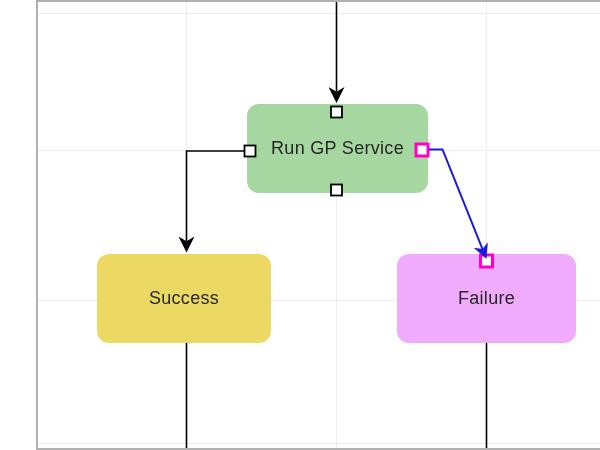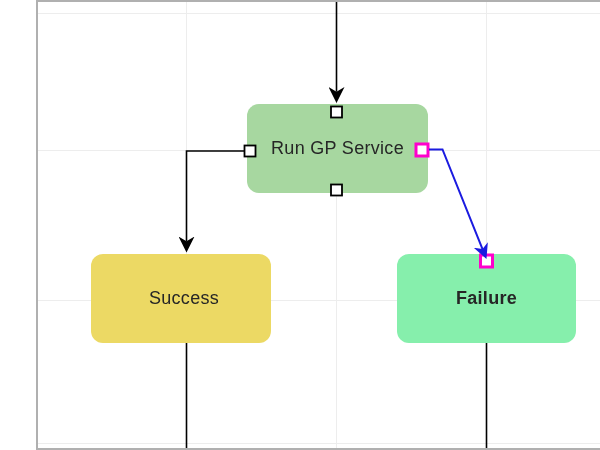--- a/index.html
+++ b/index.html
@@ -13,21 +13,21 @@
   .gridline-h{position:absolute;left:0;right:0;height:1px;}
   .gv-1{left:150px;} .gv-2{left:300px;} .gv-3{left:450px;}
   .gh-1{top:13px;} .gh-2{top:150px;} .gh-3{top:300px;} .gh-4{top:443px;}
   .node{
     position:absolute;
     border-radius:12px;
     display:flex;align-items:center;justify-content:center;
     font-size:18px;letter-spacing:0.3px;
   }
   .node-run{left:211px;top:104px;width:181px;height:89px;}
-  .node-success{left:55px;top:254px;width:174px;height:89px;padding-left:6px;}
+  .node-success{left:61px;top:254px;width:174px;height:89px;}
   .node-failure{left:361px;top:254px;width:179px;height:89px;}
   .node-label{white-space:nowrap;}
   svg.connector-layer{position:absolute;left:0;top:0;}
   .frame{position:absolute;inset:0;border:2px solid;pointer-events:none;}
 </style>
 </head>
 <body>
 
 <div class="canvas" style="background-color: rgb(255, 255, 255); margin-left: 36px;">
 
@@ -38,21 +38,21 @@
   <div class="gridline-h gh-2" style="background-color: rgb(237, 237, 237);"></div>
   <div class="gridline-h gh-3" style="background-color: rgb(237, 237, 237);"></div>
   <div class="gridline-h gh-4" style="background-color: rgb(237, 237, 237);"></div>
 
   <div class="node node-run" style="background-color: rgb(167, 215, 160); color: rgb(38, 38, 38);">
     <span class="node-label">Run GP Service</span>
   </div>
   <div class="node node-success" style="background-color: rgb(236, 217, 100); color: rgb(38, 38, 38);">
     <span class="node-label">Success</span>
   </div>
-  <div class="node node-failure" style="background-color: #86efac; color: rgb(38, 38, 38); font-weight: bold;">
+  <div class="node node-failure" style="background-color: #f0abfc; color: rgb(38, 38, 38);">
     <span class="node-label">Failure</span>
   </div>
 
   <svg class="connector-layer" width="600" height="450" viewBox="0 0 600 450">
     <defs>
       <marker id="arrow-black" viewBox="0 0 12 12" refX="3.5" refY="6" markerWidth="16" markerHeight="16" orient="auto" markerUnits="userSpaceOnUse">
         <path d="M0,0 L12,6 L0,12 L3.5,6 Z" fill="#000000"></path>
       </marker>
       <marker id="arrow-blue" viewBox="0 0 12 12" refX="3.5" refY="6" markerWidth="15" markerHeight="15" orient="auto" markerUnits="userSpaceOnUse">
         <path d="M0,0 L12,6 L0,12 L3.5,6 Z" fill="#1b1be0"></path>

